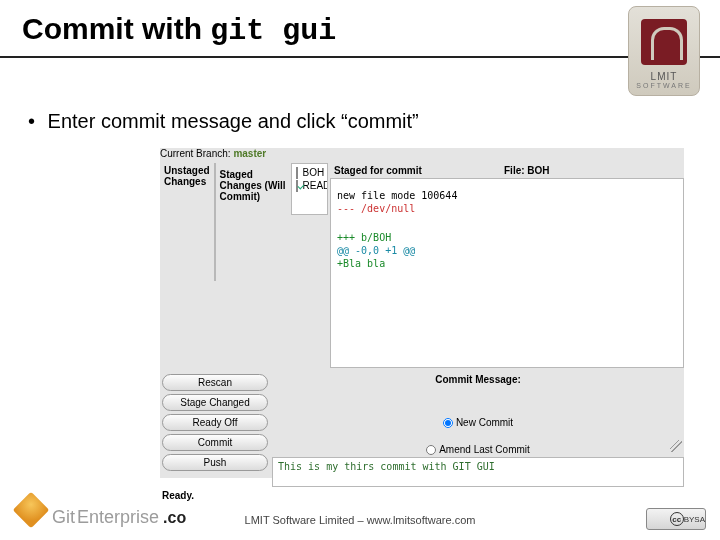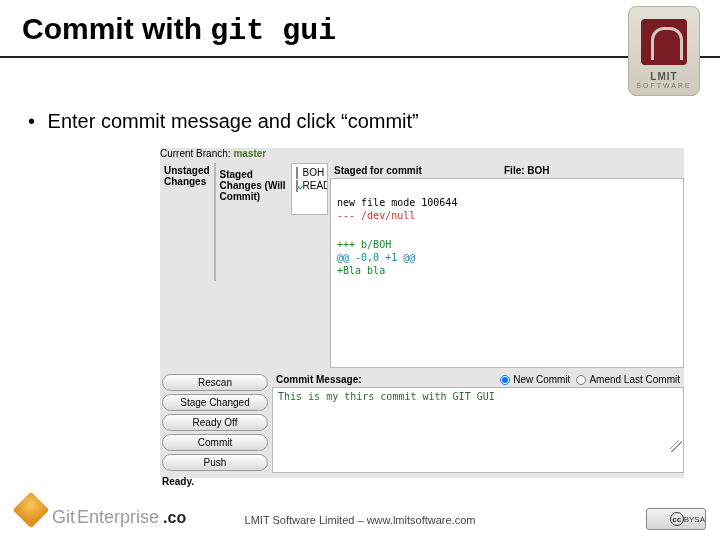--- a/index.html
+++ b/index.html
@@ -45,21 +45,21 @@
     position: relative;
   }
   .logo-badge .sq::after{
     content:"";
     position:absolute; left:10px; top:8px;
     width:26px; height:30px;
     border:3px solid #cfcabd;
     border-bottom:none;
     border-radius:13px 13px 0 0;
   }
-  .logo-badge .lbl { font-size: 10px; font-weight: bold; color:#555; letter-spacing:1px;}
+  .logo-badge .lbl { font-size: 10px; font-weight: normal; color:#555; letter-spacing:1px;}
   .logo-badge .lbl2 { font-size: 7px; color:#777; letter-spacing:2px;}
 
   .bullet-row {
     position: absolute;
     left: 28px; top: 110px;
     font-size: 20px;
     color: #000;
   }
   .bullet-row .dot { display:inline-block; width:14px;}
 
@@ -90,27 +90,27 @@
   .icon-page{
     width:10px; height:12px; border:1px solid #888; background:#fff; display:inline-block; position:relative;
   }
   .icon-page.check::after{
     content:""; position:absolute; left:1px; top:3px; width:5px; height:3px;
     border-left:1.5px solid #2a7; border-bottom:1.5px solid #2a7; transform:rotate(-45deg);
   }
   .diff-header{ display:flex; font-weight:bold; font-size:10px;}
   .diff-header .a{ flex:0 0 170px; padding:2px 4px;}
   .diff-header .b{ flex:1; padding:2px 4px;}
-  .diff-box{ height:190px; padding:17px 6px; font-family:Menlo,Consolas,monospace; font-size:10px; line-height:13px;}
+  .diff-box{ height:190px; padding:10px 6px; font-family:Menlo,Consolas,monospace; font-size:10px; line-height:13px;}
   .diff-box .meta{ color:#000;}
   .diff-box .minus{ color:#c33;}
   .diff-box .plus{ color:#1a8a2a;margin-top:16px;}
   .diff-box .hunk{ color:#1a8aa5;}
   .diff-box .ctx{ color:#1a8a2a;}
-  .commit-row{ display:flex; align-items:center; gap:6px; font-weight:bold; font-size:10px; padding:2px 4px;}
+  .commit-row{ display:flex; align-items:center; gap:16px; font-weight:bold; font-size:10px; padding:2px 4px;flex-direction:column;}
   .commit-row label{ font-weight:normal; display:flex; align-items:center; gap:3px;}
   .commit-row input[type=radio]{ width:10px; height:10px;}
   .msg-row{ display:flex; gap:2px;}
   .btn-stack{ display:flex; flex-direction:column; gap:3px; width:110px; padding:2px;}
   .mac-btn{
     height:17px;
     border:1px solid #9a9a9a;
     border-radius:10px;
     background:linear-gradient(#fdfdfd,#dcdcdc);
     font-size:10px;

